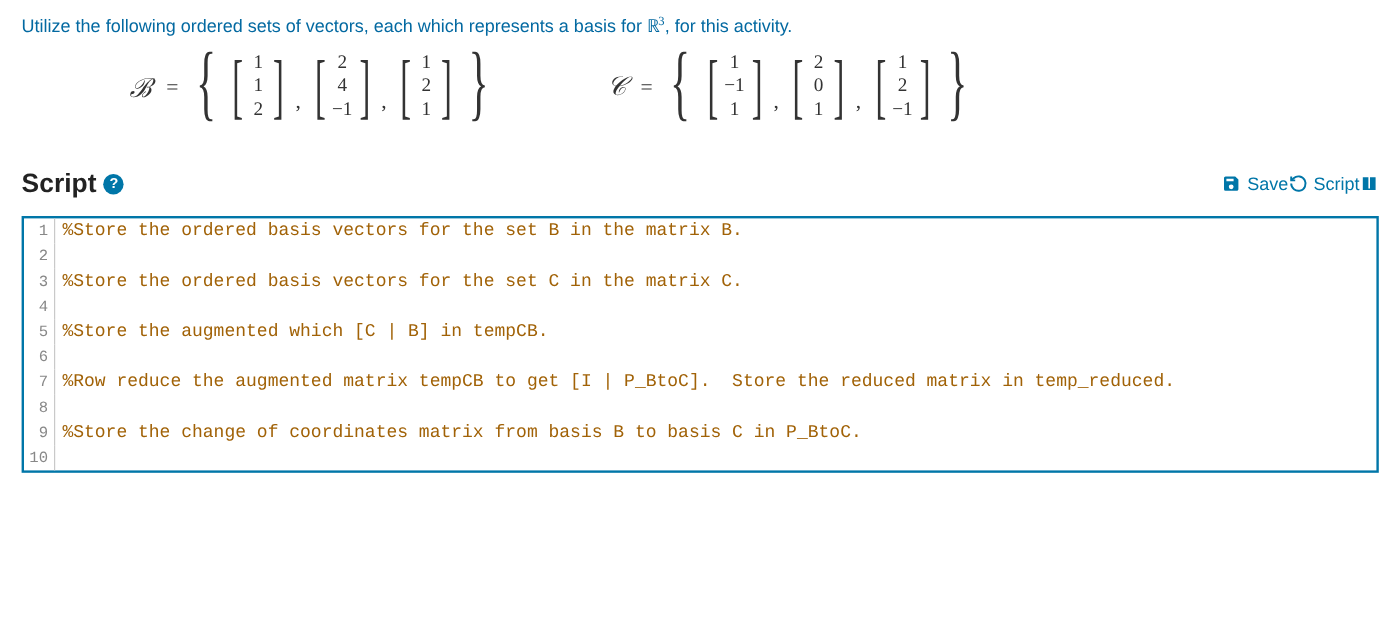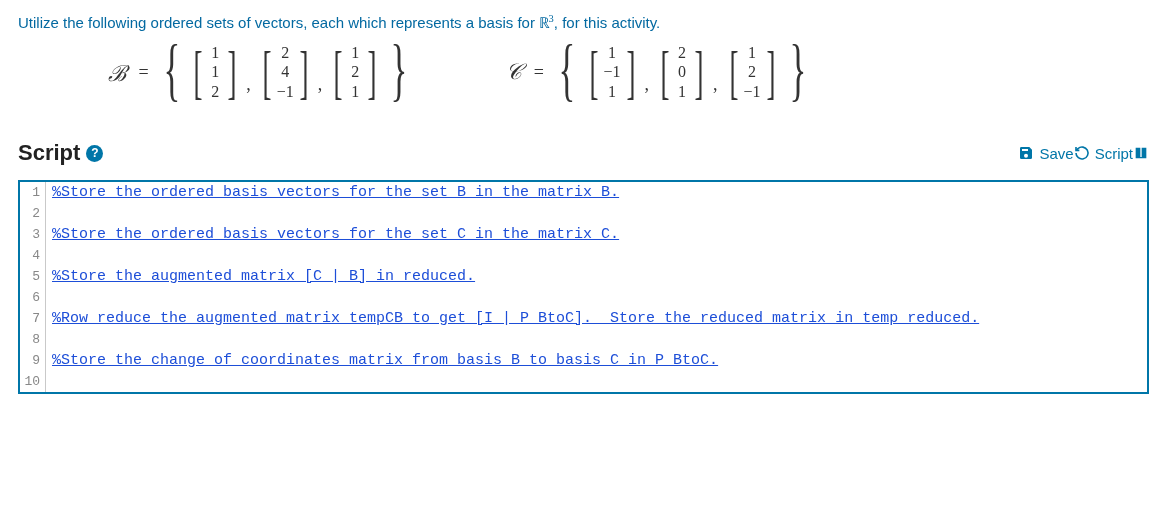--- a/index.html
+++ b/index.html
@@ -102,24 +102,23 @@
     border-right: 1px solid #c9c9c9;
     font-size: 13px;
     display: flex;
     align-items: center;
     justify-content: flex-end;
     user-select: none;
   }
   .code-text {
     padding-left: 6px;
     white-space: pre;
-    color: #1d4ed8;
-    display: flex;
-    align-items: center;
-    text-decoration: underline;
+    color: #a16207;
+    display: flex;
+    align-items: center;
   }
 </style>
 </head>
 <body>
 
 <div class="intro">
   <span>Utilize the following ordered sets of vectors, each which represents a basis for </span><span class="math-rr"><span class="dbl">ℝ</span><sup>3</sup></span><span>, for this activity.</span>
 </div>
 
 <div class="bases-row">
@@ -239,21 +238,21 @@
     <div class="code-line">
       <div class="gutter">3</div>
       <div class="code-text">%Store the ordered basis vectors for the set C in the matrix C.</div>
     </div>
     <div class="code-line">
       <div class="gutter">4</div>
       <div class="code-text"></div>
     </div>
     <div class="code-line">
       <div class="gutter">5</div>
-      <div class="code-text">%Store the augmented matrix [C | B] in reduced.</div>
+      <div class="code-text">%Store the augmented which [C | B] in tempCB.</div>
     </div>
     <div class="code-line">
       <div class="gutter">6</div>
       <div class="code-text"></div>
     </div>
     <div class="code-line">
       <div class="gutter">7</div>
       <div class="code-text">%Row reduce the augmented matrix tempCB to get [I | P_BtoC].  Store the reduced matrix in temp_reduced.</div>
     </div>
     <div class="code-line">

